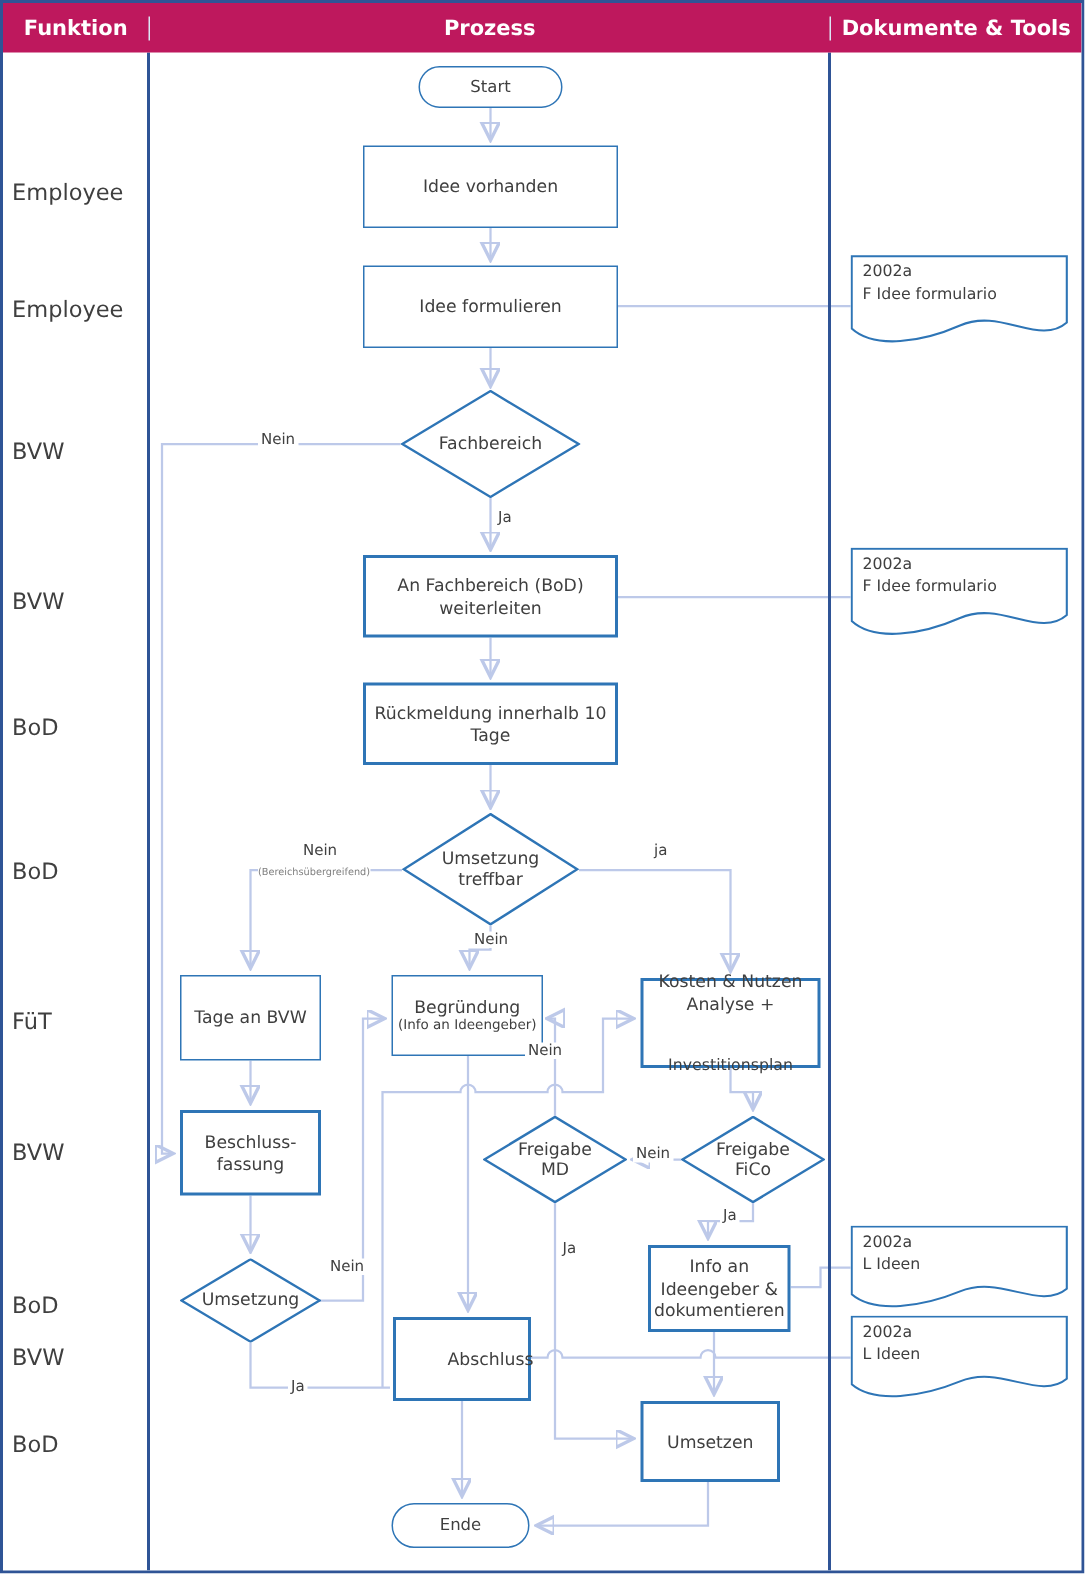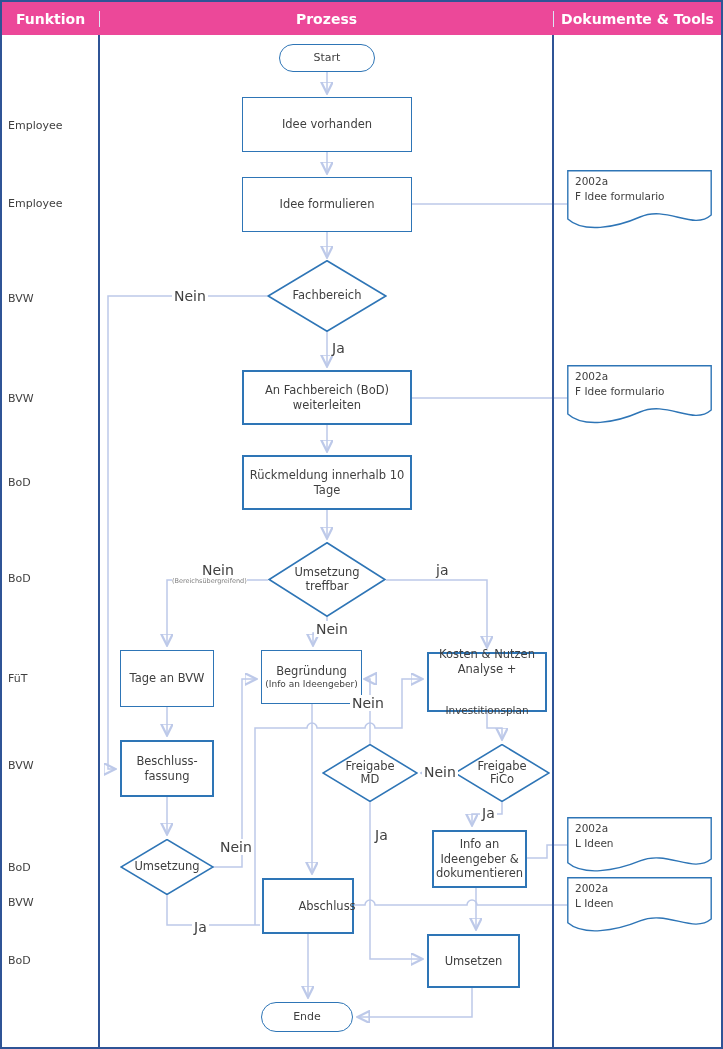--- a/index.html
+++ b/index.html
@@ -1,29 +1,29 @@
 <!DOCTYPE html>
 <html><head>
 <meta charset="utf-8">
 <style>
   html,body{margin:0;padding:0;background:#fff;}
   .canvas{position:relative;width:723px;height:1049px;background:#fff;
     font-family:"DejaVu Sans","Liberation Sans",sans-serif;color:#3f3f3f;
     border:2px solid #2f5496;box-sizing:border-box;overflow:hidden;}
   
-  .hdr{position:absolute;left:0;top:0;width:719px;height:33px;background:#ec4899;
+  .hdr{position:absolute;left:0;top:0;width:719px;height:33px;background:#be185d;
     display:flex;align-items:center;z-index:4;}
   .hdr .cell{color:#fff;font-size:14px;font-weight:bold;text-align:center;}
   .hdr .c1{width:97px;}
   .hdr .c2{width:455px;border-left:1px solid #dce6f5;border-right:1px solid #dce6f5;box-sizing:border-box;}
   .hdr .c3{flex:1;text-align:center;}
   
   .vdiv{position:absolute;top:33px;bottom:0;width:2px;background:#2f5496;z-index:3;}
   
-  .role{position:absolute;left:6px;font-size:11px;color:#3f3f3f;z-index:3;}
+  .role{position:absolute;left:6px;font-size:15px;color:#3f3f3f;z-index:3;}
   
   .wires{position:absolute;left:0;top:0;z-index:1;}
   .wires path{fill:none;stroke:#bdc9e9;stroke-width:1.5;}
   
   .node{position:absolute;box-sizing:border-box;background:#fff;border:2px solid #2e75b6;
     display:flex;flex-direction:column;align-items:center;justify-content:center;
     text-align:center;font-size:11.5px;line-height:1.25;color:#3f3f3f;z-index:2;padding:2px;}
   .thin{border-width:1.5px;}
   .term{border-radius:15px;border-width:1.5px;font-size:11px;}
   .diamond{border:none;background:transparent;padding:0;}
@@ -32,21 +32,21 @@
   .diamond .dtxt{position:relative;z-index:1;font-size:11.5px;line-height:1.15;}
   .sub{font-size:9px;line-height:1.2;}
   .sub2{font-size:10.5px;line-height:1.2;margin-top:28px;}
   
   .doc{position:absolute;z-index:2;}
   .doc svg{position:absolute;left:0;top:0;}
   .doc svg path{fill:#fff;stroke:#2e75b6;stroke-width:1.4;}
   .doc .t1{position:absolute;left:8px;top:5px;font-size:10.5px;z-index:1;}
   .doc .t2{position:absolute;left:8px;top:20px;font-size:10.5px;z-index:1;}
   
-  .elbl{position:absolute;font-size:14px;color:#404040;background:#fff;padding:0 2px;z-index:3;white-space:nowrap;text-align:right;}
+  .elbl{position:absolute;font-size:10px;color:#404040;background:#fff;padding:0 2px;z-index:3;white-space:nowrap;text-align:right;}
   .etiny{position:absolute;font-size:6.5px;color:#7f7f7f;background:#fff;z-index:3;white-space:nowrap;}
 </style>
 </head>
 <body>
 
 <div class="canvas">
 
   <div class="hdr">
     <div class="cell c1">Funktion</div>
     <div class="cell c2">Prozess</div>

